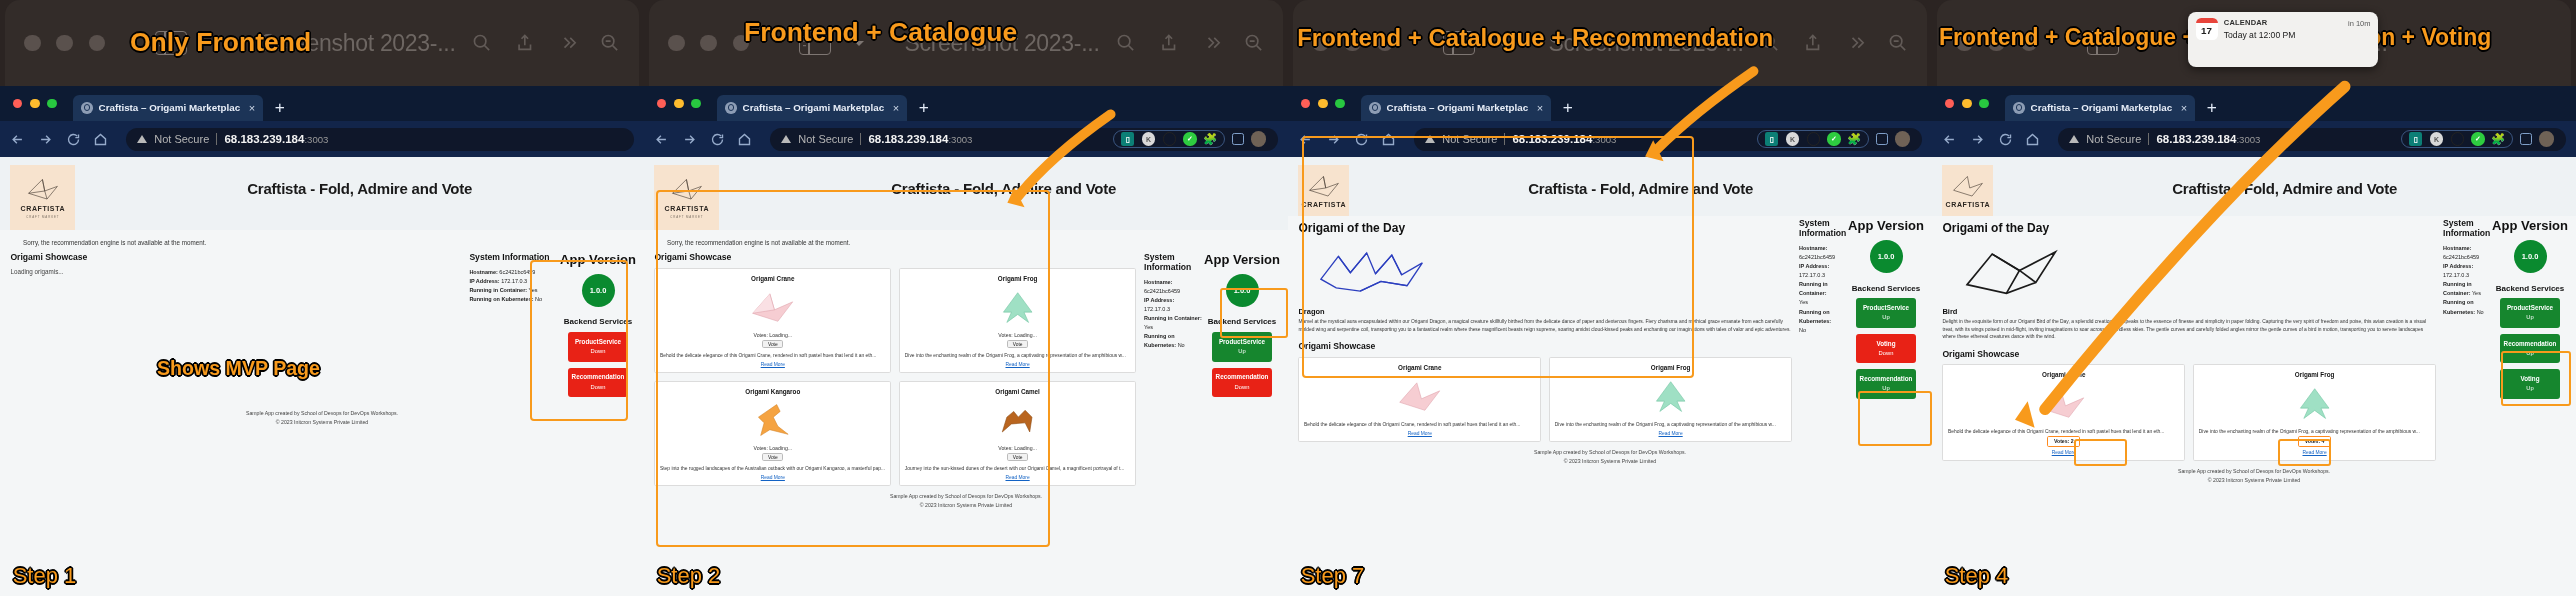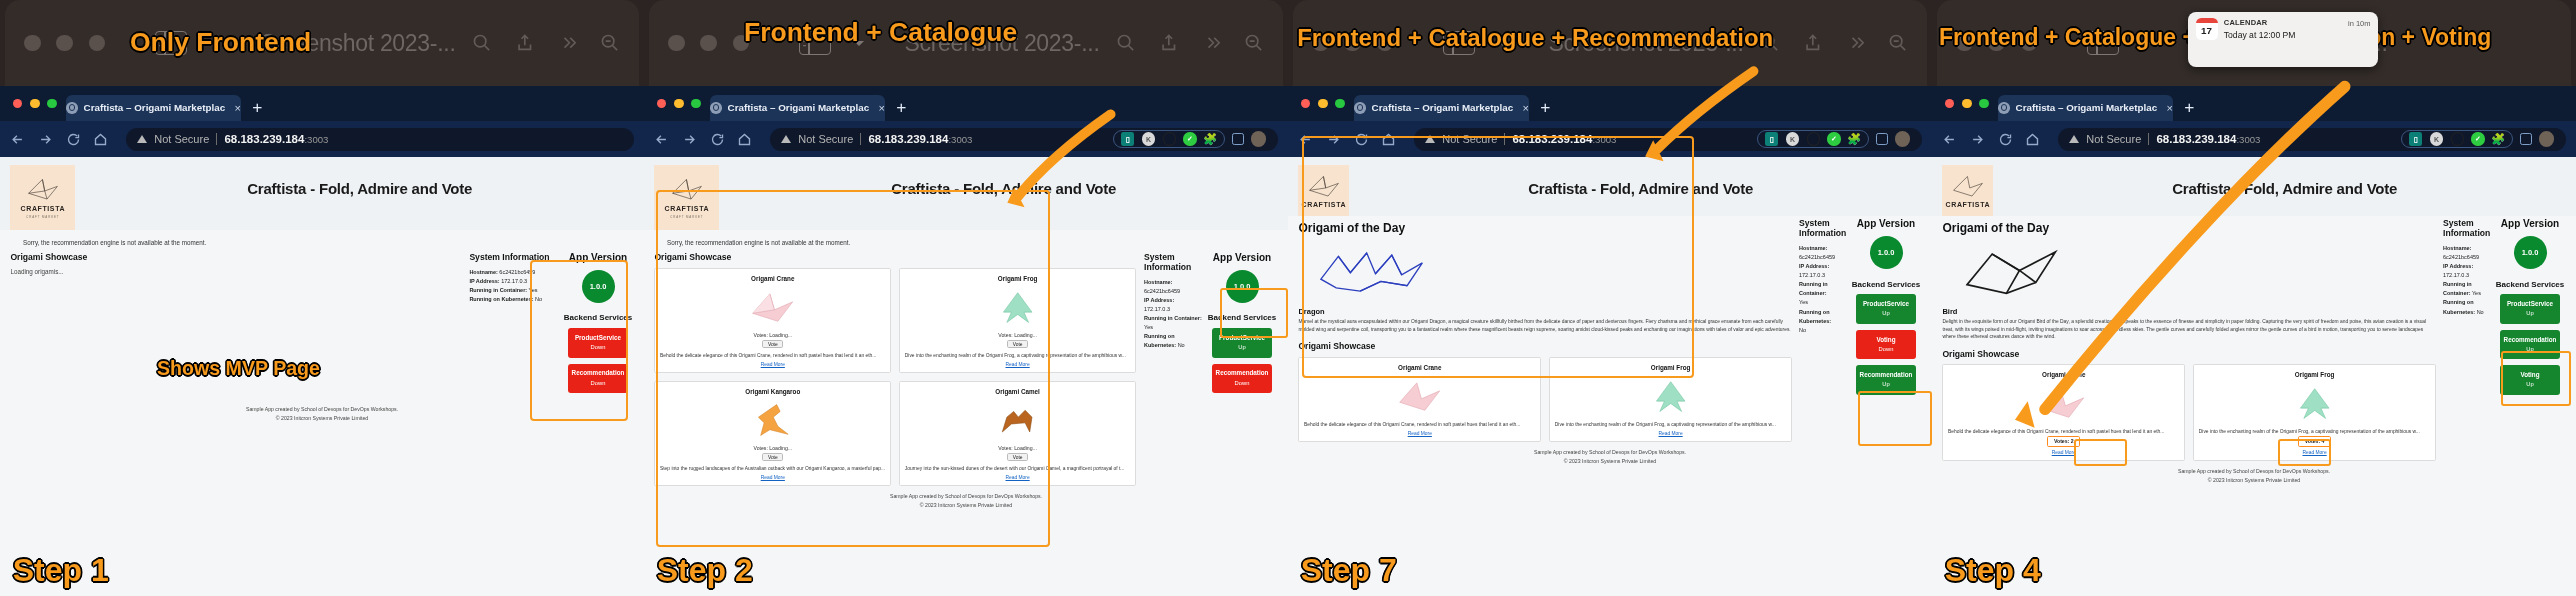--- a/index.html
+++ b/index.html
@@ -36,21 +36,21 @@
   .mac-ico svg { width: 100%; height: 100%; }
 
   
   .chrome { background: #0d1b33; }
   .chrome-tabs { height: 35px; display: flex; align-items: flex-end; padding-left: 12.7px; gap: 0; }
   .traffic { display: flex; gap: 7.5px; align-items: center; height: 35px; padding-right: 9.2px; }
   .t-dot { width: 9.8px; height: 9.8px; border-radius: 50%; }
   .t-red { background: #ff5f57; } .t-yel { background: #febc2e; } .t-grn { background: #28c840; }
   .tab {
     height: 26.5px; background: #1c3457; border-radius: 6.3px 6.3px 0 0;
-    display: flex; align-items: center; gap: 5.8px; padding: 0 0; max-width: 190px;
+    display: flex; align-items: center; gap: 5.8px; padding: 0 8px; max-width: 190px; margin-left: 7px;
   }
   .tab-fav { width: 11.5px; height: 11.5px; border-radius: 50%; background: #8d9db5; flex: none; position: relative; }
   .tab-fav::after { content:""; position:absolute; inset:2.3px; border:1.2px solid #1c3457; border-radius:50%; }
   .tab-label { color: #e8eef8; font-size: 9.8px; white-space: nowrap; overflow: hidden; font-weight: 600; }
   .tab-x { color: #cdd8e8; font-size: 11px; margin-left: 3.5px; }
   .tab-plus { color: #e4ecf8; font-size: 17.3px; padding: 0 11.5px 3.5px 11.5px; font-weight: 300; }
 
   .chrome-omni { height: 36px; background: #12254a; display: flex; align-items: center; padding: 0 10.4px; gap: 12.7px; }
   .nav-ico { width: 15px; height: 15px; opacity: .85; }
   .nav-ico svg { width: 100%; height: 100%; fill: none; stroke: #aec3e2; stroke-width: 2.2; }
@@ -87,21 +87,21 @@
   .site-title { flex:1; text-align:center; font-size: 15px; font-weight: 700; color: #1a1a1a; padding-top: 15px; letter-spacing: -0.2px;}
 
   .notice { font-size: 6.3px; color:#333; padding: 9.2px 0 0 23px; }
 
   .cols { display: flex; gap: 0; padding: 5.8px 8px 0 10.4px; }
   .col-show { flex: 1.45; }
   .col-sys { width: 101px; padding-left: 10.4px; }
   .col-ver { width: 76px; text-align:center; }
 
   .h2 { font-size: 8.6px; font-weight: 700; color: #111; margin-bottom: 5.8px; }
-  .h2c { font-size: 10px; font-weight: 700; color: #111; margin-bottom: 7px; text-align:center;}
+  .h2c { font-size: 13px; font-weight: 700; color: #111; margin-bottom: 7px; text-align:center;}
   .loading { font-size: 6.3px; color:#444; }
   .sys-line { font-size: 5.5px; color: #222; line-height: 1.65; }
   .sys-line b { font-weight: 700; }
 
   .ver-badge {
     width: 33px; height: 33px; border-radius: 50%; background: #0a8a2f; color:#fff;
     display:flex;align-items:center;justify-content:center; font-size:7.5px; font-weight:700;
     margin: 3.5px auto 0 auto;
   }
   .bs-title { font-size: 8px; font-weight:700; color:#111; text-align:center; margin: 10.4px 0 5.8px 0;}
@@ -136,21 +136,21 @@
   .footer { text-align:center; font-size:5.2px; color:#444; padding-top: 5.8px; line-height:1.8;}
 
   
   .ann-label {
     position: absolute; color: #f89a1c; font-weight: 700; white-space: nowrap;
     text-shadow: -1.2px -1.2px 0 #000, 1.2px -1.2px 0 #000, -1.2px 1.2px 0 #000, 1.2px 1.2px 0 #000,
                  -1.7px 0 0 #000, 1.7px 0 0 #000, 0 -1.7px 0 #000, 0 1.7px 0 #000;
     z-index: 50;
   }
   .step-label {
-    position: absolute; bottom: 8px; left: 12.7px; color:#f89a1c; font-size: 32px; font-weight:700;
+    position: absolute; bottom: 8px; left: 12.7px; color:#f89a1c; font-size: 22px; font-weight:400;
     text-shadow: -1.2px -1.2px 0 #000, 1.2px -1.2px 0 #000, -1.2px 1.2px 0 #000, 1.2px 1.2px 0 #000,
                  -1.7px 0 0 #000, 1.7px 0 0 #000, 0 -1.7px 0 #000, 0 1.7px 0 #000;
     z-index: 50;
   }
   .hl-box { position: absolute; border: 2.9px solid #f89a1c; border-radius: 4px; z-index: 45; pointer-events:none; }
   .hl-box-sm { position: absolute; border: 2.3px solid #f89a1c; border-radius: 2.9px; z-index: 45; pointer-events:none; }
   .arrow-svg { position: absolute; z-index: 48; pointer-events: none; overflow: visible; }
 
   
   .cal-toast {

